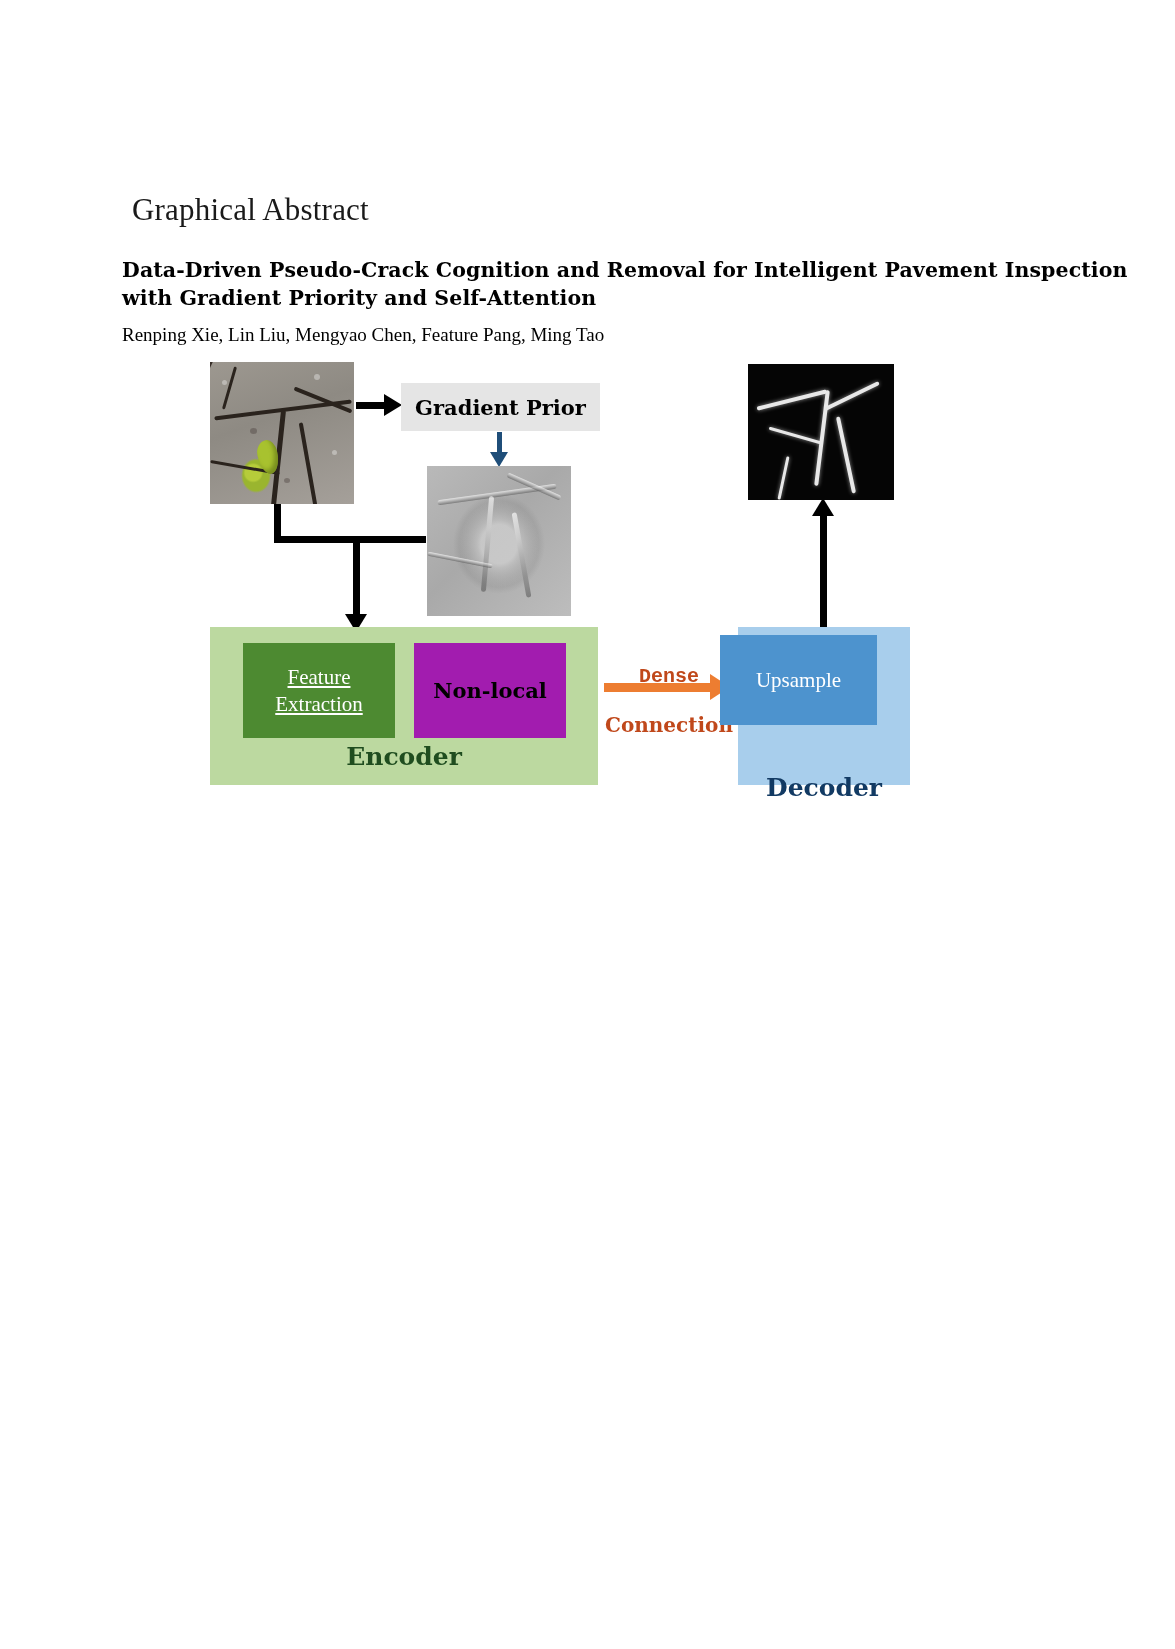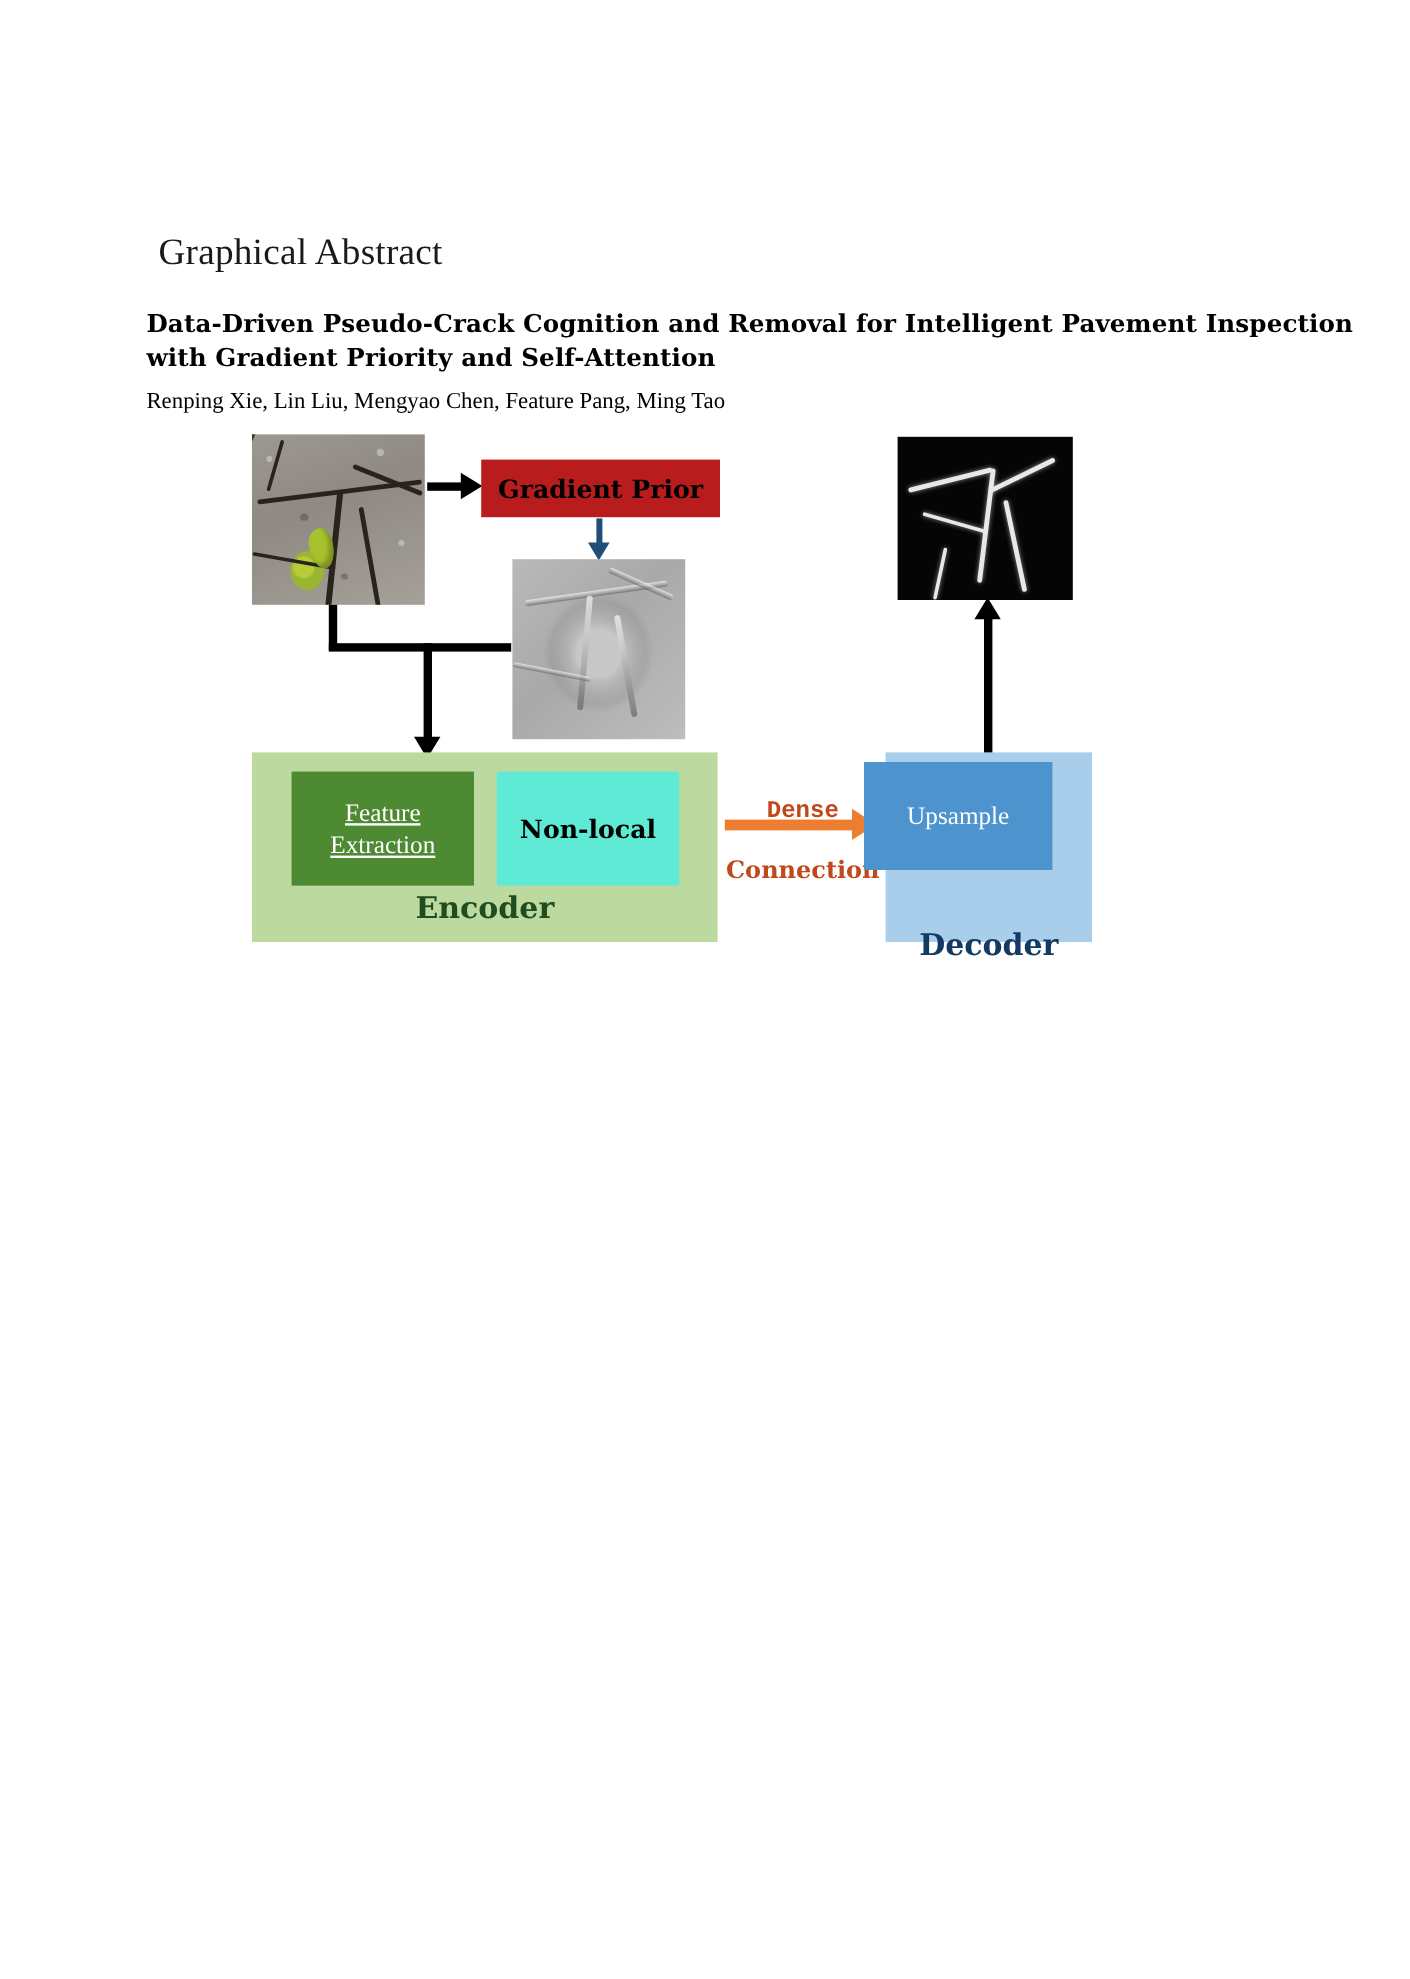--- a/index.html
+++ b/index.html
@@ -151,21 +151,21 @@
     align-items: center;
     justify-content: center;
     text-align: center;
   }
 
   #gradient-prior-block {
     left: 401px;
     top: 383px;
     width: 199px;
     height: 48px;
-    background: #b91c1c;
+    background: #e5e5e5;
     font-family: "DejaVu Serif", serif;
     font-weight: bold;
     font-size: 21px;
     color: #000;
   }
 
   #encoder-block {
     left: 210px;
     top: 627px;
     width: 388px;
@@ -195,21 +195,21 @@
     font-size: 21px;
     line-height: 27px;
     text-decoration: underline;
   }
 
   #nonlocal-block {
     left: 414px;
     top: 643px;
     width: 152px;
     height: 95px;
-    background: #5eead4;
+    background: #a21caf;
     color: #000;
     font-family: "DejaVu Serif", serif;
     font-weight: bold;
     font-size: 21px;
   }
 
   #decoder-block {
     left: 738px;
     top: 627px;
     width: 172px;

